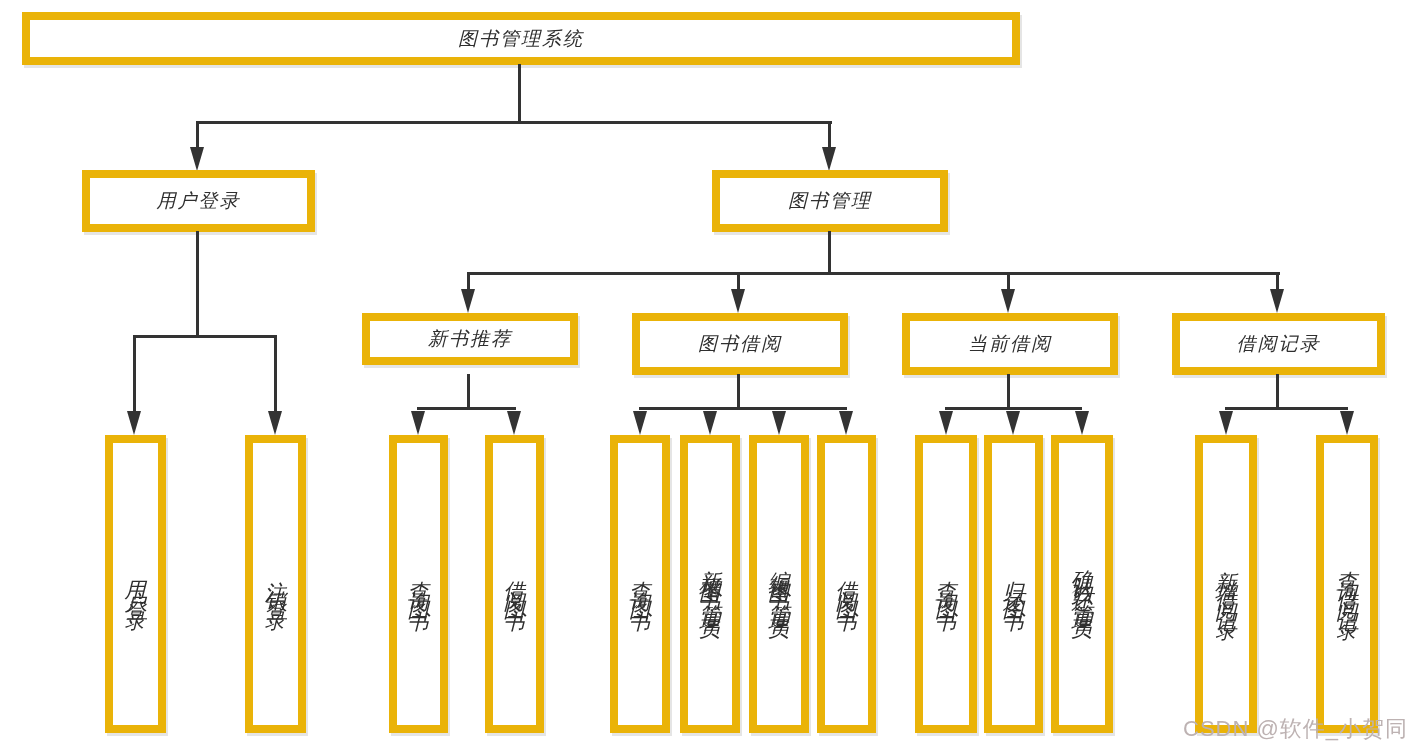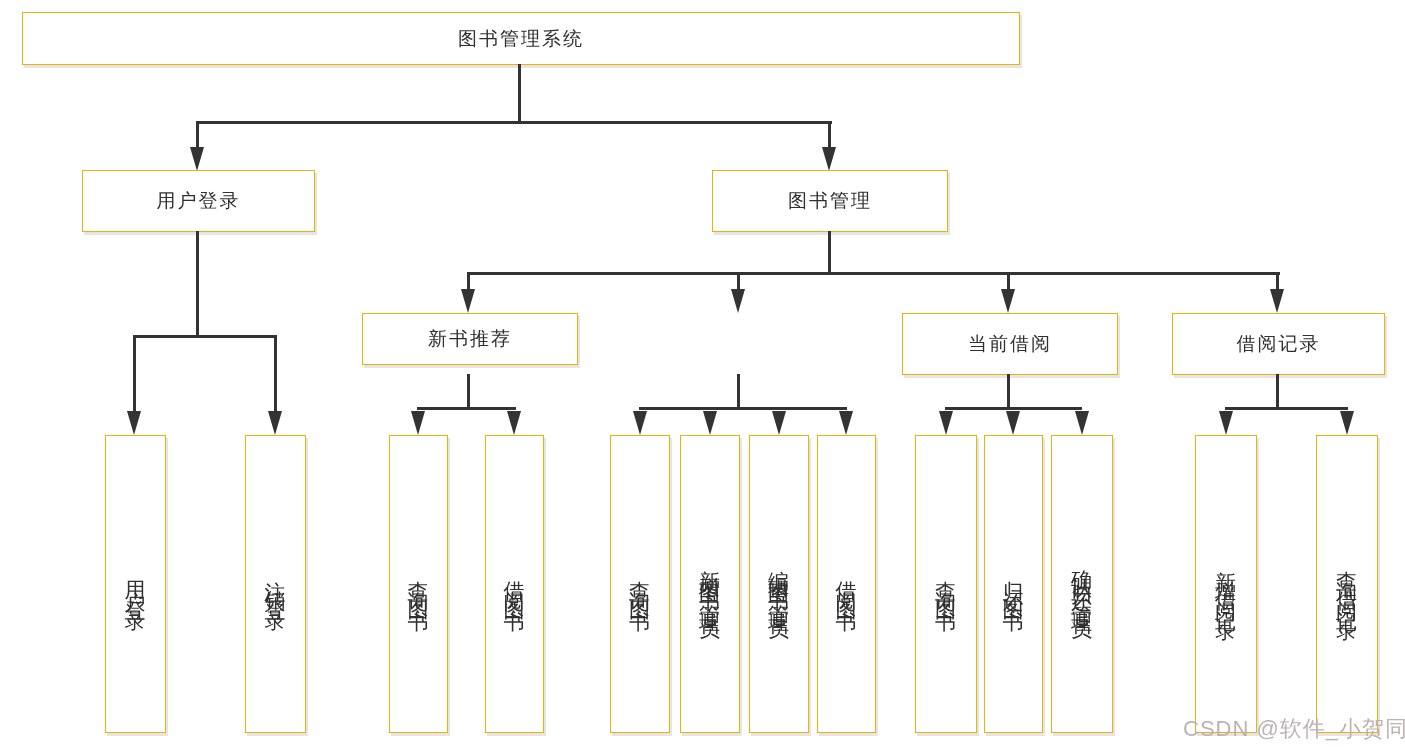--- a/index.html
+++ b/index.html
@@ -1,23 +1,24 @@
 <!DOCTYPE html>
 <html><head>
 <meta charset="utf-8">
 <style>
   html,body{margin:0;padding:0;background:#fff;}
   .canvas{
     position:relative;width:1405px;height:747px;background:#ffffff;overflow:hidden;
     font-family:"Liberation Sans","DejaVu Sans",sans-serif;
   }
   .box{
-    position:absolute;background:#ffffff;border:1px solid #eab308;box-sizing:border-box;
+    position:absolute;background:#ffffff;border:8px solid #eab308;box-sizing:border-box;
     display:flex;align-items:center;justify-content:center;color:#2f2f2f;
     box-shadow:2px 3px 0 rgba(0,0,0,0.10);
+    font-style:italic;
   }
   .hbox{font-size:19px;letter-spacing:2px;}
   .vbox{
     writing-mode:vertical-rl;text-orientation:mixed;
     font-size:21px;letter-spacing:10px;line-height:1;
   }
   .vbox.long{letter-spacing:7px;}
   .vl{position:absolute;width:3px;background:#333333;}
   .hl{position:absolute;height:3px;background:#333333;}
   .arrow{
@@ -66,20 +67,23 @@
   <div class="vl" style="left:737px;top:272px;height:20px;"></div>
   <div class="vl" style="left:1007px;top:272px;height:20px;"></div>
   <div class="vl" style="left:1276px;top:272px;height:20px;"></div>
   <div class="arrow" style="left:461px;top:289px;"></div>
   <div class="arrow" style="left:731px;top:289px;"></div>
   <div class="arrow" style="left:1001px;top:289px;"></div>
   <div class="arrow" style="left:1270px;top:289px;"></div>
 
   <div class="box hbox" style="left:362px;top:313px;width:216px;height:52px;">
     <span>新书推荐</span>
+  </div>
+  <div class="box hbox" style="left:632px;top:313px;width:216px;height:62px;">
+    <span>图书借阅</span>
   </div>
   <div class="box hbox" style="left:1172px;top:313px;width:213px;height:62px;">
     <span>借阅记录</span>
   </div>
   <div class="box hbox" style="left:902px;top:313px;width:216px;height:62px;">
     <span>当前借阅</span>
   </div>
 
   <div class="vl" style="left:467px;top:374px;height:35px;"></div>
   <div class="hl" style="left:417px;top:407px;width:99px;"></div>

